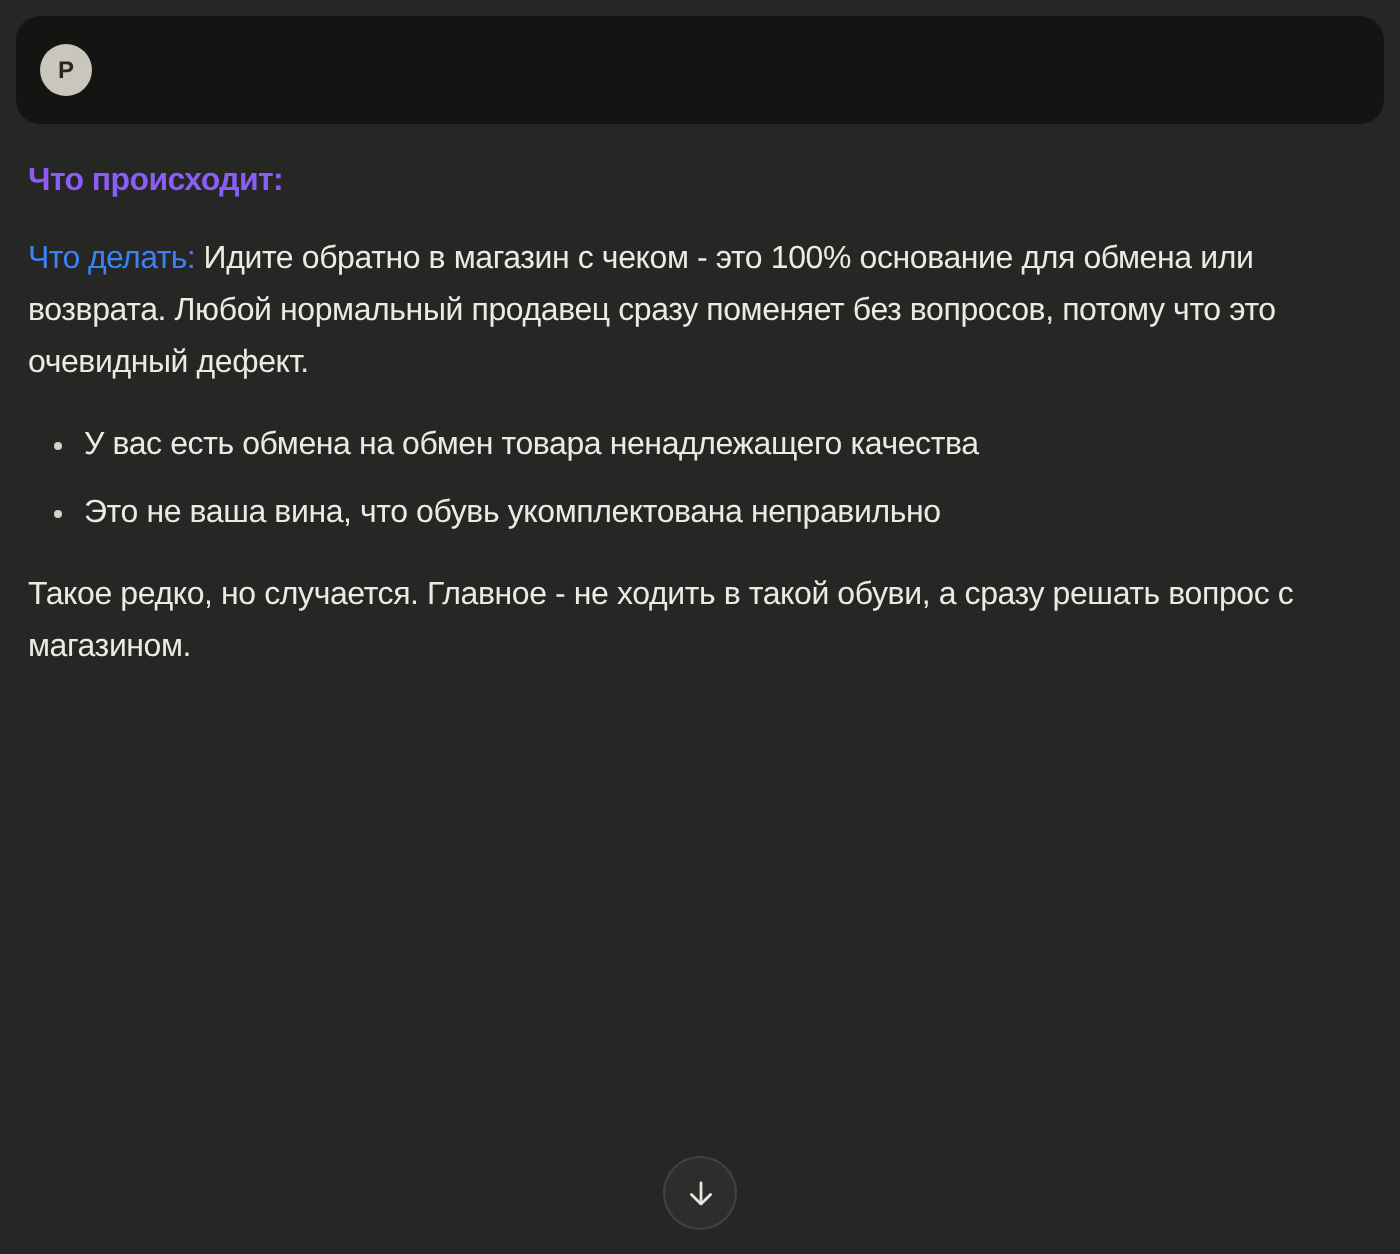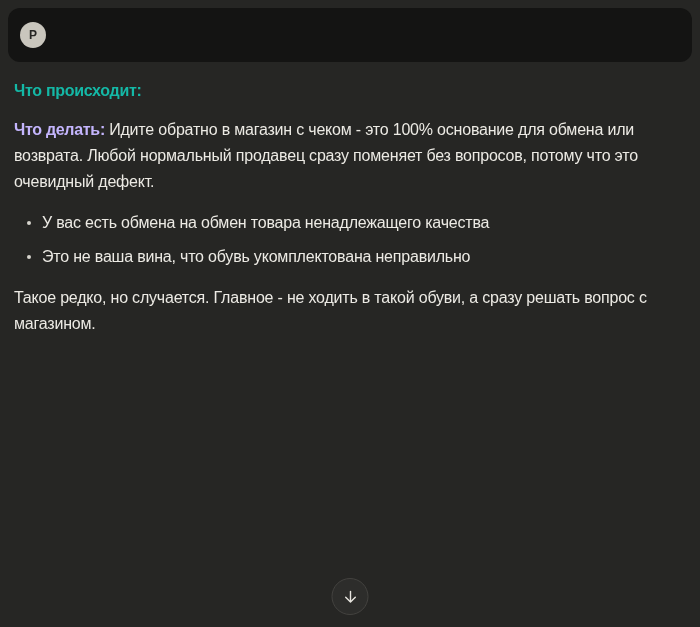--- a/index.html
+++ b/index.html
@@ -51,26 +51,26 @@
     font-size: 16px;
     line-height: 26px;
     letter-spacing: -0.2px;
     color: #eceae4;
   }
   .assistant p { margin-bottom: 15px; }
   .assistant .heading {
     font-weight: 700;
     letter-spacing: -0.3px;
     margin-bottom: 13px;
-    color: #14b8a6;
+    color: #8b5cf6;
   }
   .assistant .inline-bold {
-    font-weight: 700;
+    font-weight: 400;
     letter-spacing: -0.3px;
-    color: #c4b5fd;
+    color: #3b82f6;
     margin-top: 11px;
   }
   .assistant ul {
     list-style: none;
     margin: 0 0 15px 0;
   }
   .assistant li {
     position: relative;
     padding-left: 28px;
     margin-bottom: 8px;

